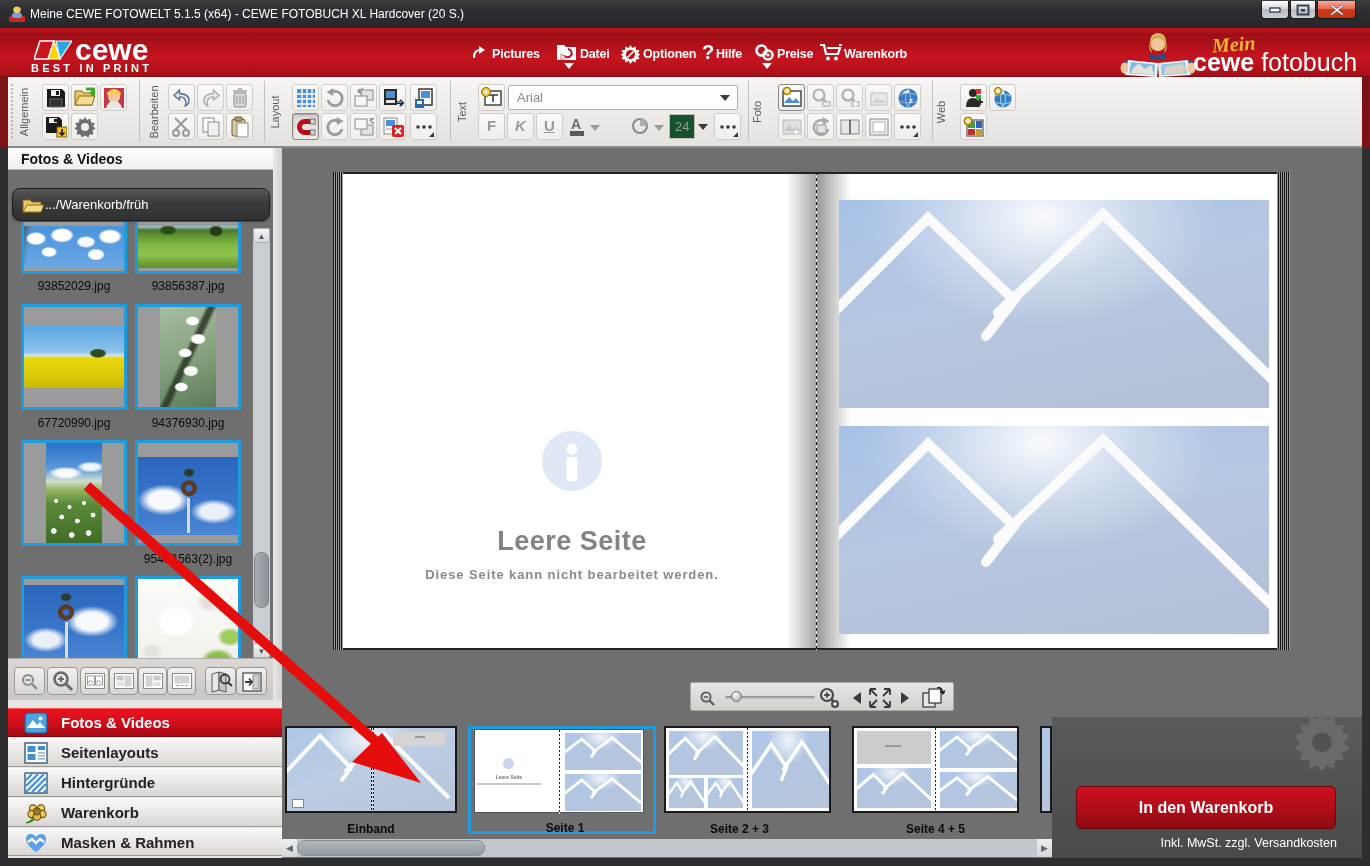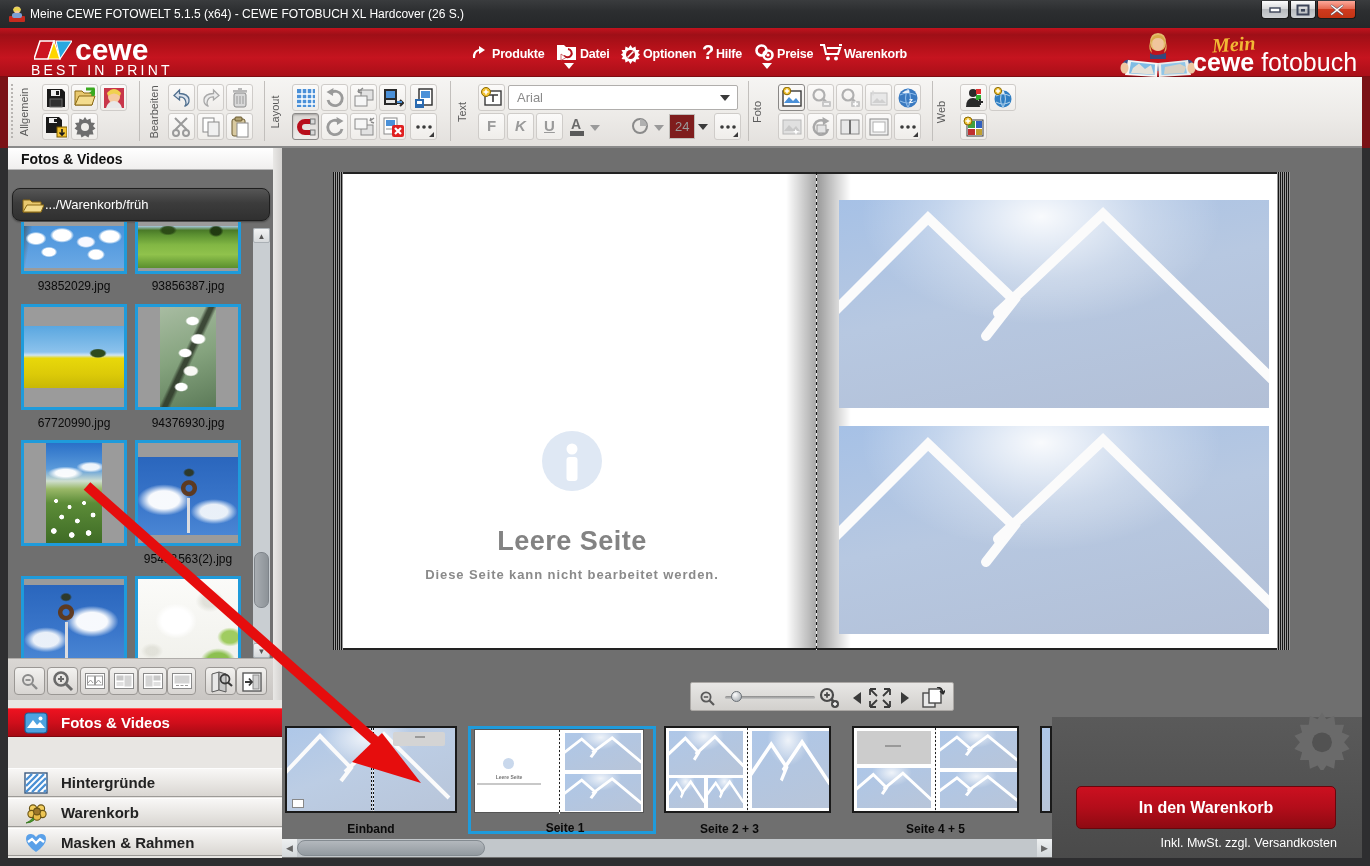--- a/index.html
+++ b/index.html
@@ -10,21 +10,21 @@
   
   #titlebar { left:0; top:0; width:1370px; height:28px; background:linear-gradient(180deg,#3a3c3e 0%,#2c2e30 40%,#252729 100%); }
   #titletext { left:30px; top:7px; color:#fff; font-size:12px; }
   .winbtn { top:1px; height:18px; border:1px solid #1a1a1a; border-top:none; border-radius:0 0 4px 4px; background:linear-gradient(180deg,#fdfdfd 0%,#d8d9db 45%,#b9bcbf 50%,#cfd2d5 100%); }
   .winbtn .g { position:absolute; left:50%; top:50%; transform:translate(-50%,-50%); }
   #btnclose { background:linear-gradient(180deg,#fda99b 0%,#e66a52 45%,#cf3a1e 50%,#c23414 100%); }
 
   
   #menubar { left:0; top:28px; width:1370px; height:49px; background:linear-gradient(180deg,#c2131e 0%,#9e0f17 14%,#b31119 38%,#c6141f 62%,#a90f18 100%); border-bottom:1px solid #7d0c12; }
   .mitem { top:47px; color:#fff; font-size:12.5px; font-weight:bold; letter-spacing:-0.2px; }
-  .cewe-best { letter-spacing:3.2px; color:#fff; font-size:14px; }
+  .cewe-best { letter-spacing:3.2px; color:#fff; font-size:11px;font-weight:bold; }
 
   
   #toolbar { left:8px; top:77px; width:1354px; height:71px; background:linear-gradient(180deg,#f6f5f3 0%,#eceae7 60%,#e3e0dd 100%); border-bottom:2px solid #8a8a8a; }
   .vlabel { position:absolute; color:#5a5a5a; font-size:11px; transform:rotate(-90deg); transform-origin:center; white-space:nowrap; }
   .tsep { position:absolute; top:81px; width:1px; height:60px; background:#c2bfbc; }
   .tbtn { position:absolute; width:27px; height:27px; border:1px solid #cfccc9; border-radius:3px; background:linear-gradient(180deg,#fbfaf9,#efedea); }
   .tbtn svg { position:absolute; left:2px; top:2px; }
   .tbtn.noborder { border-color:transparent; background:transparent; }
   .tbtn.active { border:1px solid #8a8886; background:linear-gradient(180deg,#d9d6d3,#efedeb); box-shadow:inset 0 1px 2px rgba(0,0,0,.25); }
 
@@ -102,21 +102,21 @@
 </head>
 <body>
 
 <div id="titlebar" class="abs"></div>
 <svg class="abs" style="left:8px;top:5px" width="18" height="18" viewBox="0 0 18 18">
   <rect x="1" y="11" width="16" height="6" rx="1" fill="#c62a1e"></rect>
   <circle cx="9" cy="5" r="3.4" fill="#f3c79b"></circle>
   <path d="M5 4 Q9 0 13 4 L12 7 Q9 4 6 7 Z" fill="#e8d44e"></path>
   <rect x="4" y="8" width="10" height="5" rx="2" fill="#7a9fd4"></rect>
 </svg>
-<div id="titletext" class="abs">Meine CEWE FOTOWELT 5.1.5 (x64) - CEWE FOTOBUCH XL Hardcover  (26 S.)</div>
+<div id="titletext" class="abs">Meine CEWE FOTOWELT 5.1.5 (x64) - CEWE FOTOBUCH XL Hardcover  (20 S.)</div>
 <div class="winbtn abs" style="left:1261px;width:28px;">
     <svg class="g" width="12" height="6">
       <rect x="1" y="1" width="10" height="4" fill="#fff" stroke="#3c4458" stroke-width="1.4"></rect>
     </svg>
   </div>
 <div class="winbtn abs" style="left:1290px;width:26px;">
     <svg class="g" width="14" height="12">
       <rect x="1.5" y="1.5" width="11" height="9" fill="none" stroke="#3c4458" stroke-width="2"></rect>
       <rect x="5" y="5" width="4" height="2.6" fill="#3c4458"></rect>
     </svg>
@@ -133,21 +133,21 @@
   <path d="M6 1 L20 1 L14 19 L0 19 Z" fill="#cc1420" stroke="#fff" stroke-width="1.6"></path>
   <path d="M14 19 L20 1 L26 19 Z" fill="#ffd500" stroke="#fff" stroke-width="1.2"></path>
   <path d="M26 19 L22 1 L38 1 Z" fill="#29a8e0" stroke="#fff" stroke-width="1.2"></path>
 </svg>
 <div class="abs" style="left:75px;top:33px;color:#fff;font-size:30px;font-weight:bold;letter-spacing:0px;">cewe</div>
 <div class="abs cewe-best" style="left:31px;top:62px;">BEST IN PRINT</div>
 
 <svg class="abs" style="left:471px;top:45px" width="20" height="16" viewBox="0 0 20 16">
     <path d="M2 13 Q1 6 8 4 L8 1 L14 5 L8 9 L8 6 Q4 7 4 13 Z" fill="#fff"></path>
   </svg>
-<div class="mitem abs" style="left:492px;">Produkte</div>
+<div class="mitem abs" style="left:492px;">Pictures</div>
 <svg class="abs" style="left:556px;top:44px" width="22" height="17" viewBox="0 0 22 17">
     <path d="M1 1 L8 1 L10 3 L20 3 L20 16 L1 16 Z" fill="#fff"></path>
     <path d="M12 5 a4.2 4.2 0 1 1 -4 6.5" fill="none" stroke="#b5121c" stroke-width="2"></path>
     <path d="M5 10 L10 13.5 L5 16.5 Z" fill="#fff" stroke="#b5121c" stroke-width=".6"></path>
   </svg>
 <div class="mitem abs" style="left:580px;">Datei</div>
 <svg class="abs" style="left:621px;top:45px" width="19" height="19" viewBox="0 0 19 19">
     <path d="M9.5 0 L11.5 3 L14.5 1.5 L15 5 L18.5 5 L17 8 L19 9.5 L17 11.5 L18.5 14 L15 14.5 L14.5 17.5 L11.5 16 L9.5 19 L7.5 16 L4.5 17.5 L4 14.5 L.5 14 L2 11.5 L0 9.5 L2 8 L.5 5 L4 5 L4.5 1.5 L7.5 3 Z" fill="#fff"></path>
     <circle cx="9.5" cy="9.5" r="4.5" fill="#b5121c"></circle>
     <path d="M6.5 12.5 L12.5 6.5" stroke="#fff" stroke-width="1.6"></path>
@@ -392,21 +392,21 @@
     </div>
   <div class="tbtn noborder" style="left:627px;top:113px;width:40px;">
       <svg width="18" height="18" viewBox="0 0 18 18" style="left:3px;top:3px">
         <circle cx="9" cy="9" r="7" fill="none" stroke="#8a8a8a" stroke-width="2"></circle>
         <path d="M9 2 A7 7 0 0 1 16 9 L9 9 Z" fill="#b0b0b0"></path>
       </svg>
       <svg style="position:absolute;left:24px;top:9px" width="14" height="10">
         <path d="M2 2 L12 2 L7 8 Z" fill="#9a9a9a"></path>
       </svg>
     </div>
-  <div class="abs" style="left:669px;top:114px;width:26px;height:25px;background:#7f1d1d;border:1px solid #c0beba;">
+  <div class="abs" style="left:669px;top:114px;width:26px;height:25px;background:#14532d;border:1px solid #c0beba;">
       <span style="position:absolute;left:5px;top:4px;font-size:13px;color:#9a9a9a;">24</span>
     </div>
   <div class="abs" style="left:695px;top:114px;width:16px;height:25px;"><svg width="16" height="25">
         <path d="M3 10 L13 10 L8 16 Z" fill="#3a3a3a"></path>
       </svg></div>
   <div class="tbtn" style="left:714px;top:113px;">
       <svg width="22" height="22" viewBox="0 0 22 22">
         <circle cx="5" cy="11" r="1.8" fill="#3a3a3a"></circle>
         <circle cx="11" cy="11" r="1.8" fill="#3a3a3a"></circle>
         <circle cx="17" cy="11" r="1.8" fill="#3a3a3a"></circle>
@@ -697,20 +697,32 @@
 </div>
 
 <div id="nav" class="abs">
   <div class="navrow active" style="top:8px;">
     <svg width="24" height="22" viewBox="0 0 24 22">
         <rect x="1" y="1" width="22" height="20" rx="3" fill="#4da2e0" stroke="#1a5f96" stroke-width="1.2"></rect>
         <path d="M3 16 L9 8 L13 13 L16 10 L21 16 Z" fill="#fff"></path>
         <circle cx="16.5" cy="6.5" r="2" fill="#fff"></circle>
       </svg>
     <span style="color:#fff">Fotos &amp; Videos</span>
+  </div>
+  <div class="navrow" style="top:38px;">
+    <svg width="24" height="22" viewBox="0 0 24 22">
+        <rect x="1" y="1" width="22" height="20" fill="#fff" stroke="#3a5a80" stroke-width="1.4"></rect>
+        <rect x="3.5" y="4" width="8" height="6" fill="#3f8fd6"></rect>
+        <rect x="3.5" y="12" width="8" height="6" fill="#3f8fd6"></rect>
+        <rect x="14" y="4" width="7" height="4" fill="#3f8fd6"></rect>
+        <rect x="14" y="10" width="7" height="1.6" fill="#9ab4cc"></rect>
+        <rect x="14" y="13" width="7" height="1.6" fill="#9ab4cc"></rect>
+        <rect x="14" y="16" width="7" height="1.6" fill="#9ab4cc"></rect>
+      </svg>
+    <span>Seitenlayouts</span>
   </div>
   <div class="navrow" style="top:68px;">
     <svg width="24" height="22" viewBox="0 0 24 22">
         <rect x="1" y="1" width="22" height="20" fill="#fff" stroke="#3a5a80" stroke-width="1.4"></rect>
         <path d="M2 20 L20 2 M2 14 L14 2 M2 8 L8 2 M8 20 L22 6 M14 20 L22 12 M20 20 L22 18" stroke="#4a90d4" stroke-width="2.4"></path>
       </svg>
     <span>Hintergründe</span>
   </div>
   <div class="navrow" style="top:98px;">
     <svg width="24" height="22" viewBox="0 0 24 22">
@@ -879,21 +891,21 @@
       </div>
       <div style="position:absolute;left:86px;top:3px;width:77px;height:77px;background:radial-gradient(ellipse 45% 55% at 47% 12%, rgba(255,255,255,.8) 0%, rgba(255,255,255,0) 60%),linear-gradient(160deg,#aec7e8,#b8c5d9);">
         <svg width="77" height="77" viewBox="0 0 100 70" preserveAspectRatio="none">
             <g stroke="#fff" stroke-width="4" fill="none">
               <path d="M-2 40 L25 12 L45 33 L38 45"></path>
               <path d="M40 36 L65 10 L101 48"></path>
             </g>
           </svg>
       </div>
     </div>
-    <div class="bcap" style="left:364px;top:674px;width:167px;">Seite 2 + 3</div>
+    <div class="bcap" style="left:374px;top:674px;width:167px;">Seite 2 + 3</div>
 
     <div class="bthumb" style="left:570px;top:578px;width:167px;height:87px;background:#fff;">
       <div style="position:absolute;left:81px;top:0;width:1px;height:83px;background:repeating-linear-gradient(180deg,#222 0 2px,#eee 2px 4px);"></div>
       <div style="position:absolute;left:3px;top:3px;width:74px;height:33px;background:#ccc;">
           <span style="position:absolute;left:28px;top:14px;width:16px;height:2px;background:#999;"></span>
         </div>
       <div style="position:absolute;left:3px;top:40px;width:74px;height:40px;background:radial-gradient(ellipse 45% 55% at 47% 12%, rgba(255,255,255,.8) 0%, rgba(255,255,255,0) 60%),linear-gradient(160deg,#aec7e8,#b8c5d9);">
         <svg width="74" height="40" viewBox="0 0 100 55" preserveAspectRatio="none">
             <g stroke="#fff" stroke-width="4" fill="none">
               <path d="M-2 30 L22 9 L40 27 L34 36"></path>

